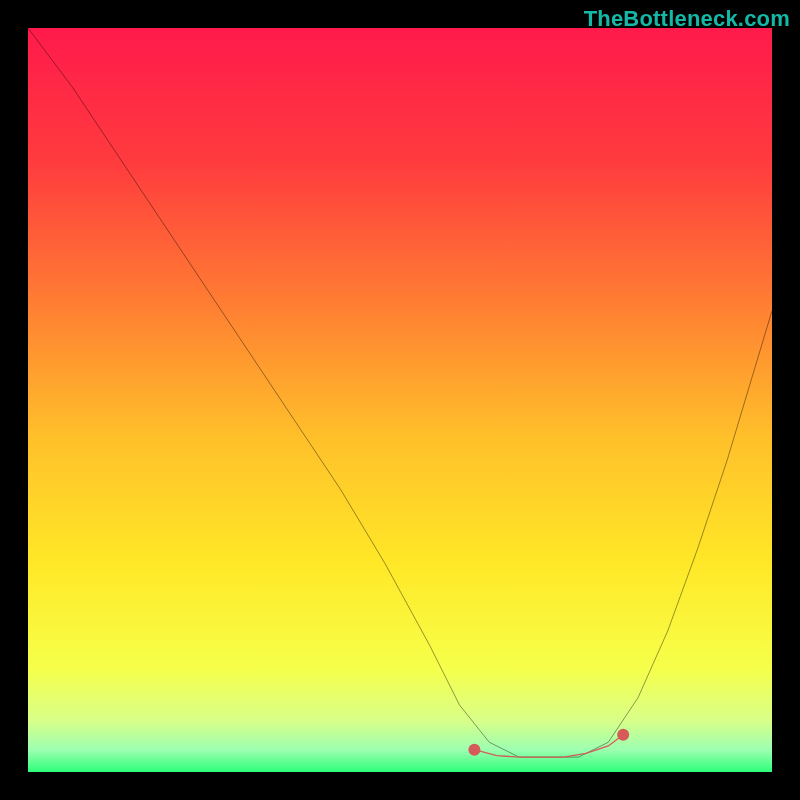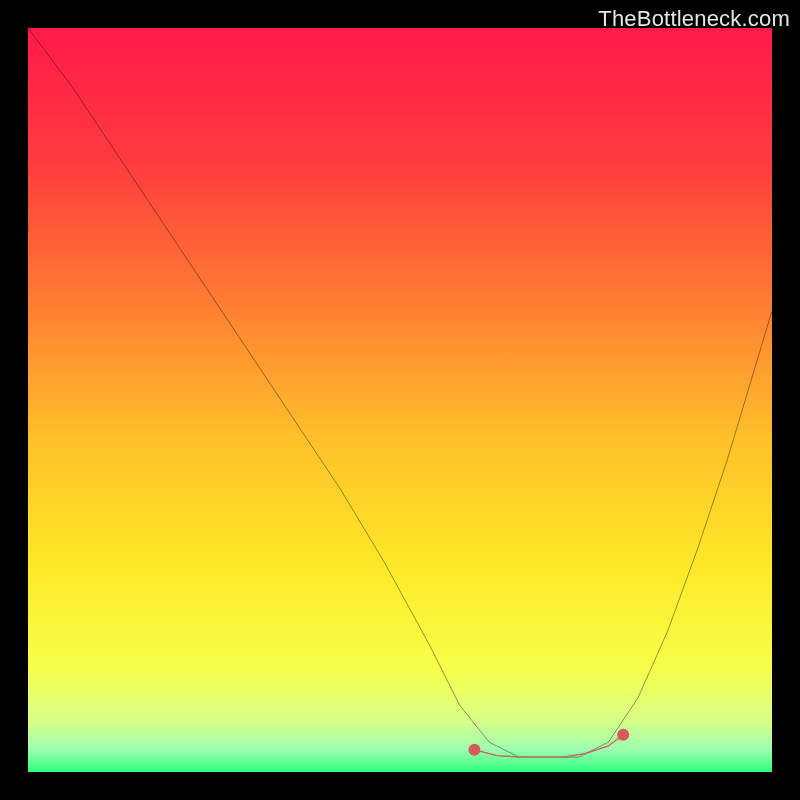--- a/index.html
+++ b/index.html
@@ -32,22 +32,22 @@
     top: 0;
     width: 100%;
     height: 100%;
   }
   .watermark {
     position: absolute;
     top: 6px;
     right: 10px;
     font-family: Arial, Helvetica, sans-serif;
     font-size: 22px;
-    font-weight: 400;
-    color: #e5e5e5;
+    font-weight: 700;
+    color: #14b8a6;
     letter-spacing: 0.2px;
     user-select: none;
   }
   svg.curve {
     position: absolute;
     left: 0;
     top: 0;
     width: 100%;
     height: 100%;
   }

